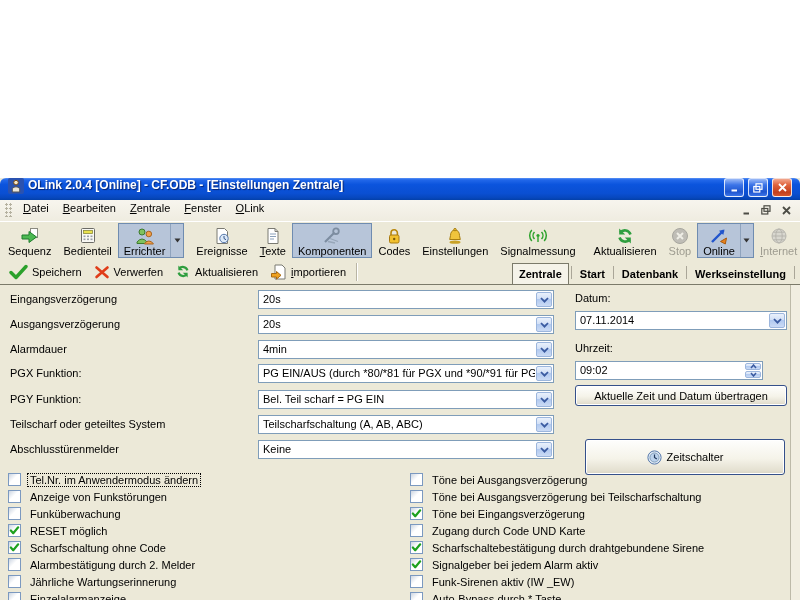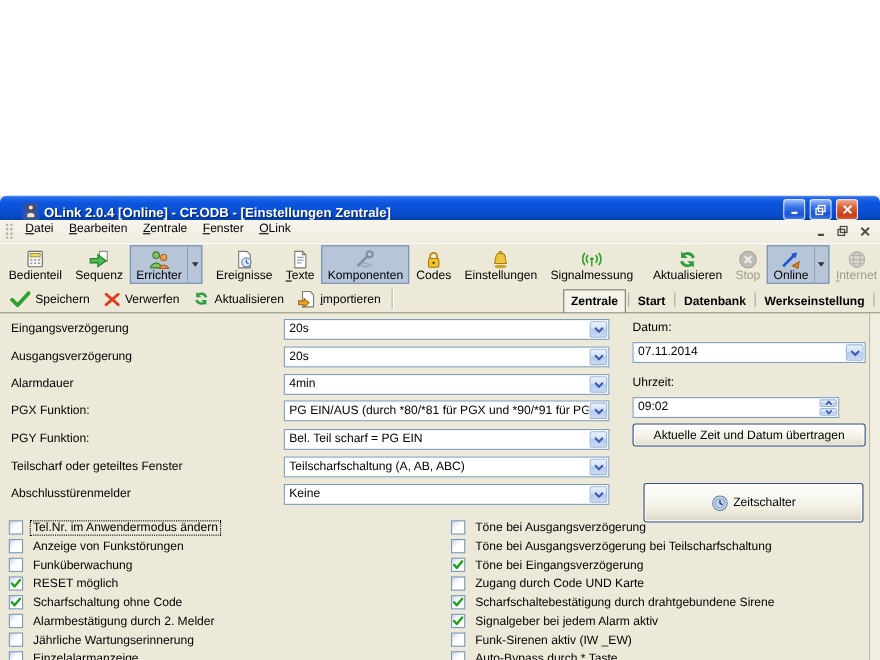--- a/index.html
+++ b/index.html
@@ -1,20 +1,20 @@
 <!DOCTYPE html>
 <html style="--titlebar-blue: #0b54dd; --close-red: #d2512e; --toolbar-bg: #ece9d8; --pressed-button-bg: #b7c5d9; --pressed-button-border: #6f8cb0; --combo-border: #7f9db9; --check-green: #1ea11e; --tab-line: #7b7a6a;"><head>
 <meta charset="utf-8">
 <style>
   *{box-sizing:border-box}
   html,body{margin:0;padding:0}
   body{width:800px;height:600px;background:#fff;font-family:"Liberation Sans",sans-serif;font-size:11px;color:#000;overflow:hidden;position:relative}
   .window{position:absolute;left:0;top:178px;width:800px;height:422px;background:var(--toolbar-bg,#ece9d8)}
   
-  .titlebar{height:22px;border-radius:6px 6px 0 0;display:flex;align-items:flex-end;gap:4px;padding:0 20px;
+  .titlebar{height:22px;border-radius:6px 6px 0 0;display:flex;align-items:flex-start;gap:4px;padding:0 8px;
     background:linear-gradient(180deg,#5a92f5 0%,#2268ea 8%,#0b54dd 30%,#0a4fd2 70%,#0747bd 90%,#0340a8 100%)}
   .title-icon{width:16px;height:16px;display:flex;align-items:center;justify-content:center}
   .title-text{color:#fff;font-weight:bold;font-size:12px;flex:1;white-space:nowrap;overflow:hidden;text-shadow:1px 1px 1px rgba(0,0,40,.6)}
   .tb-ctrl{width:20px;height:19px;border-radius:3px;display:flex;align-items:center;justify-content:center;color:#fff;border:1px solid rgba(255,255,255,.8)}
   .tb-ctrl.blue{background:linear-gradient(180deg,#9ab9f7 0%,#3b74e8 35%,#1e55cf 75%,#3useless 100%);background:linear-gradient(180deg,#9ab9f7 0%,#3b74e8 35%,#1e55cf 75%,#3b74e8 100%)}
   .tb-ctrl.red{background:linear-gradient(180deg,#f2a78e 0%,#e0633c 35%,#c2401e 78%,#d4552c 100%)}
   
   .menubar{height:21px;background:linear-gradient(180deg,#f7f5ee,#efece0);display:flex;align-items:flex-end;padding:4px 2px}
   .grip{width:8px;height:14px;margin:0 3px;background-image:radial-gradient(circle at 1.5px 1.5px,#b5b1a0 1.1px,transparent 1.4px);background-size:4px 4px}
   .menu-item{display:inline-block;padding:3px 7px;cursor:default}
@@ -128,43 +128,43 @@
             </svg>
           </span>
         </span>
     </span>
   </div>
 
   <div class="toolbar1" id="toolbar1">
       <div class="tb-btn">
         <span class="ic">
           <svg width="20" height="18" viewBox="0 0 20 18">
+            <rect x="10.5" y="1.5" width="7" height="9" fill="#fff" stroke="#8a8a80"></rect>
+            <path d="M2 8 h7 V4.5 l7.5 5.5 -7.5 5.5 V12 H2 z" fill="#4cb852" stroke="#1d7d2c"></path>
+          </svg>
+        </span>
+        <span>Sequenz</span>
+      </div>
+      <div class="tb-btn">
+        <span class="ic">
+          <svg width="20" height="18" viewBox="0 0 20 18">
             <rect x="3.5" y="1.5" width="13" height="14" rx="1" fill="#f8f8f4" stroke="#6b6b66"></rect>
             <rect x="5.5" y="3.5" width="9" height="3" fill="#e9e24e" stroke="#8a8a3a" stroke-width=".8"></rect>
             <g fill="#9aa0a8">
               <rect x="5.5" y="8.5" width="2" height="1.6"></rect>
               <rect x="9" y="8.5" width="2" height="1.6"></rect>
               <rect x="12.5" y="8.5" width="2" height="1.6"></rect>
               <rect x="5.5" y="11.5" width="2" height="1.6"></rect>
               <rect x="9" y="11.5" width="2" height="1.6"></rect>
               <rect x="12.5" y="11.5" width="2" height="1.6"></rect>
             </g>
           </svg>
         </span>
         <span>Bedienteil</span>
       </div>
-      <div class="tb-btn">
-        <span class="ic">
-          <svg width="20" height="18" viewBox="0 0 20 18">
-            <rect x="10.5" y="1.5" width="7" height="9" fill="#fff" stroke="#8a8a80"></rect>
-            <path d="M2 8 h7 V4.5 l7.5 5.5 -7.5 5.5 V12 H2 z" fill="#4cb852" stroke="#1d7d2c"></path>
-          </svg>
-        </span>
-        <span>Sequenz</span>
-      </div>
       <div class="tb-split pressed">
         <div class="tb-btn pressed">
           <span class="ic">
             <svg width="20" height="18" viewBox="0 0 20 18">
               <circle cx="7" cy="5" r="3" fill="#7fc25e" stroke="#3d7a2e"></circle>
               <path d="M2 15 q5 -6 10 0 v1.5 H2 z" fill="#7fc25e" stroke="#3d7a2e"></path>
               <circle cx="13.8" cy="7" r="2.8" fill="#f0a04a" stroke="#a86420"></circle>
               <path d="M9.5 16.5 q4.3 -5 8.8 0 v.5 H9.5 z" fill="#f0a04a" stroke="#a86420"></path>
             </svg>
           </span>
@@ -516,21 +516,21 @@
       </div>
       <div class="frm-label" style="top: 108px;">PGY Funktion:</div>
       <div class="combo" style="left: 258px; top: 105px; width: 296px;">
         <span class="val">Bel. Teil scharf = PG EIN</span>
         <span class="arrow">
           <svg width="9" height="6" viewBox="0 0 9 6">
             <path d="M1 1 L4.5 4.7 L8 1" fill="none" stroke="#3a5aa0" stroke-width="1.8"></path>
           </svg>
         </span>
       </div>
-      <div class="frm-label" style="top: 133px;">Teilscharf oder geteiltes Fenster</div>
+      <div class="frm-label" style="top: 133px;">Teilscharf oder geteiltes System</div>
       <div class="combo" style="left: 258px; top: 130px; width: 296px;">
         <span class="val">Teilscharfschaltung (A, AB, ABC)</span>
         <span class="arrow">
           <svg width="9" height="6" viewBox="0 0 9 6">
             <path d="M1 1 L4.5 4.7 L8 1" fill="none" stroke="#3a5aa0" stroke-width="1.8"></path>
           </svg>
         </span>
       </div>
       <div class="frm-label" style="top: 158px;">Abschlusstürenmelder</div>
       <div class="combo" style="left: 258px; top: 155px; width: 296px;">

